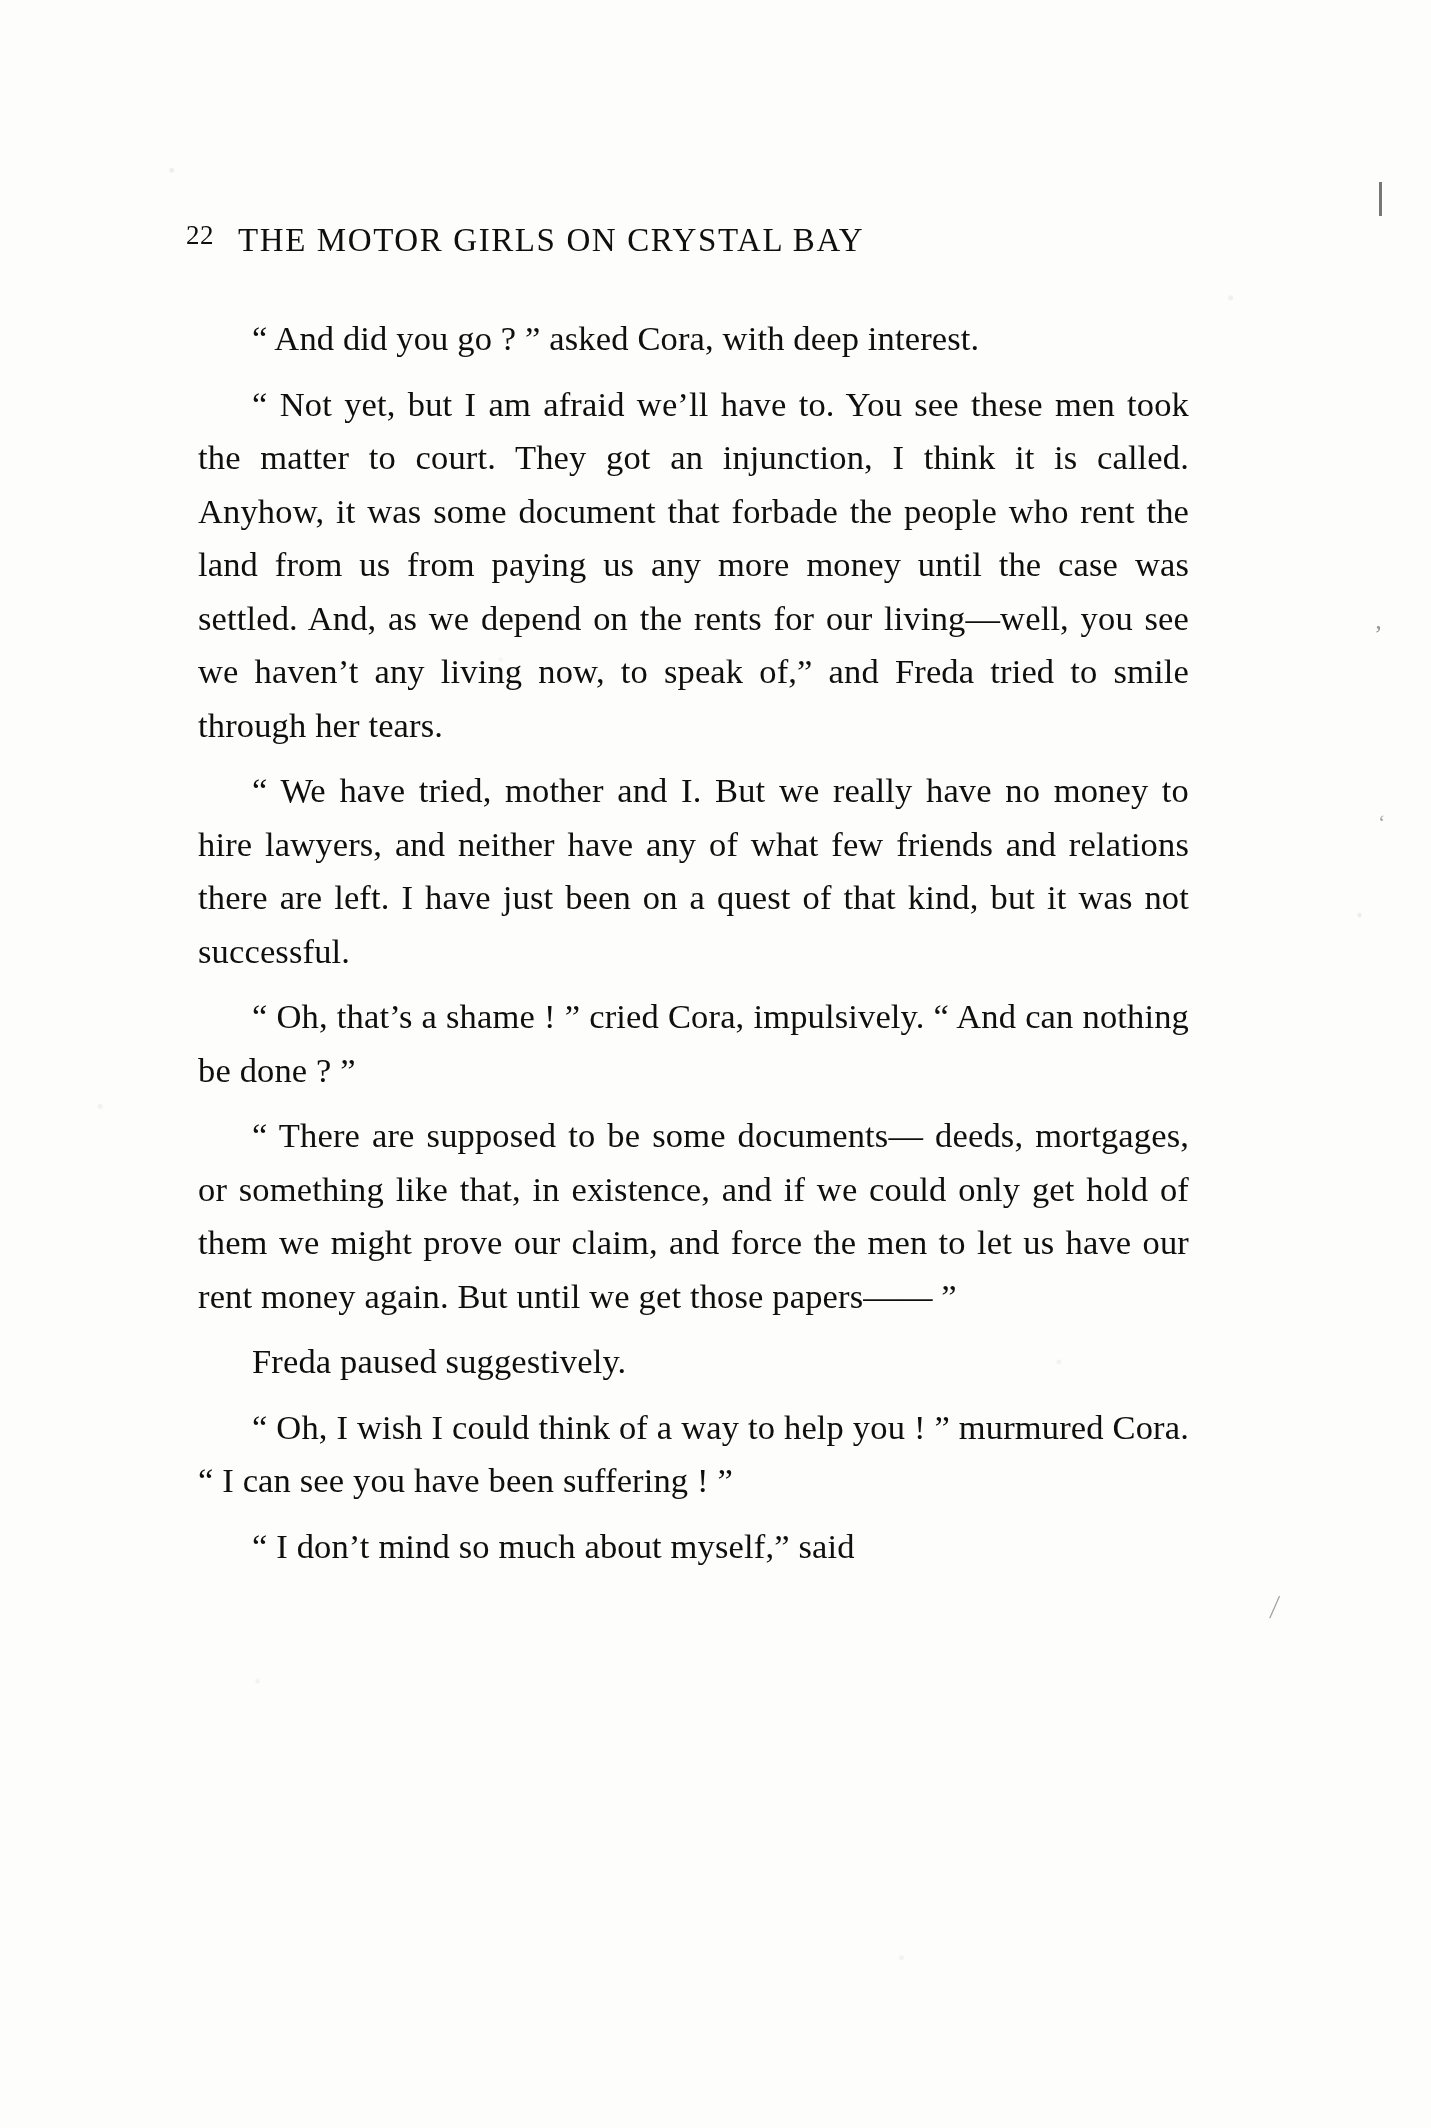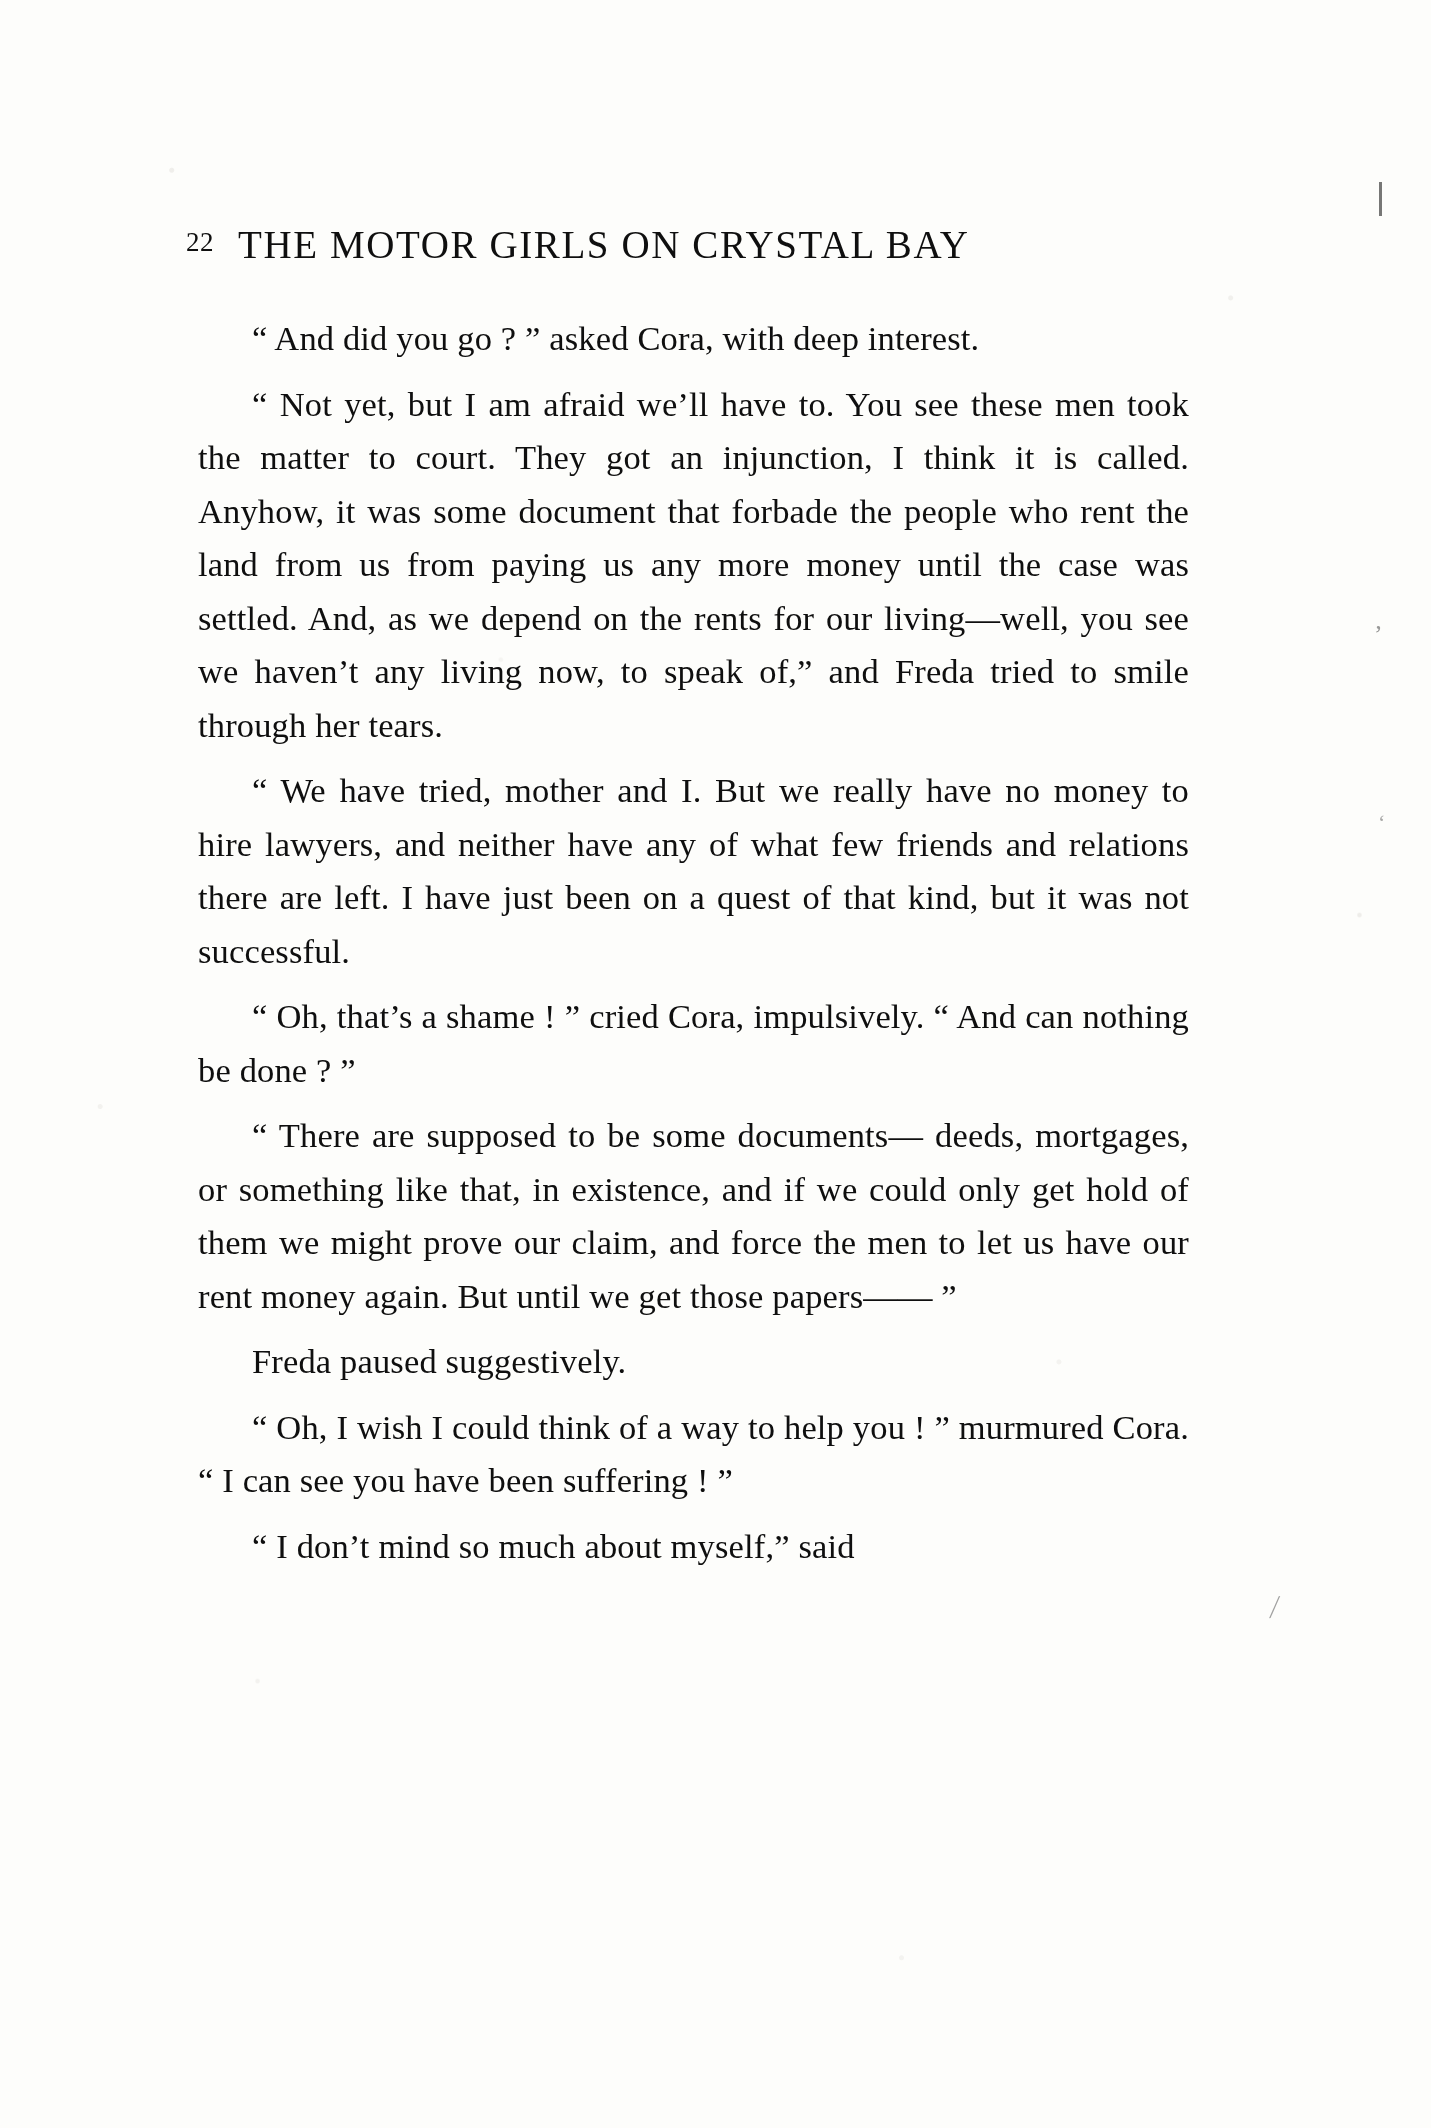--- a/index.html
+++ b/index.html
@@ -40,32 +40,32 @@
     z-index: 1;
   }
 
   
   .running-head {
     position: absolute;
     left: 186px;
     top: 222px;
     width: 1060px;
     display: flex;
-    align-items: center;
+    align-items: flex-start;
     white-space: nowrap;
   }
   .folio {
     font-size: 27px;
     letter-spacing: 0.5px;
     margin-right: 24px;
     position: relative;
     top: -2px;
   }
   .running-title {
-    font-size: 39px;
+    font-size: 33px;
     letter-spacing: 1.6px;
   }
 
   
   .text-block {
     position: absolute;
     left: 186px;
     top: 300px;
     width: 1015px;
     font-size: 34.5px;

